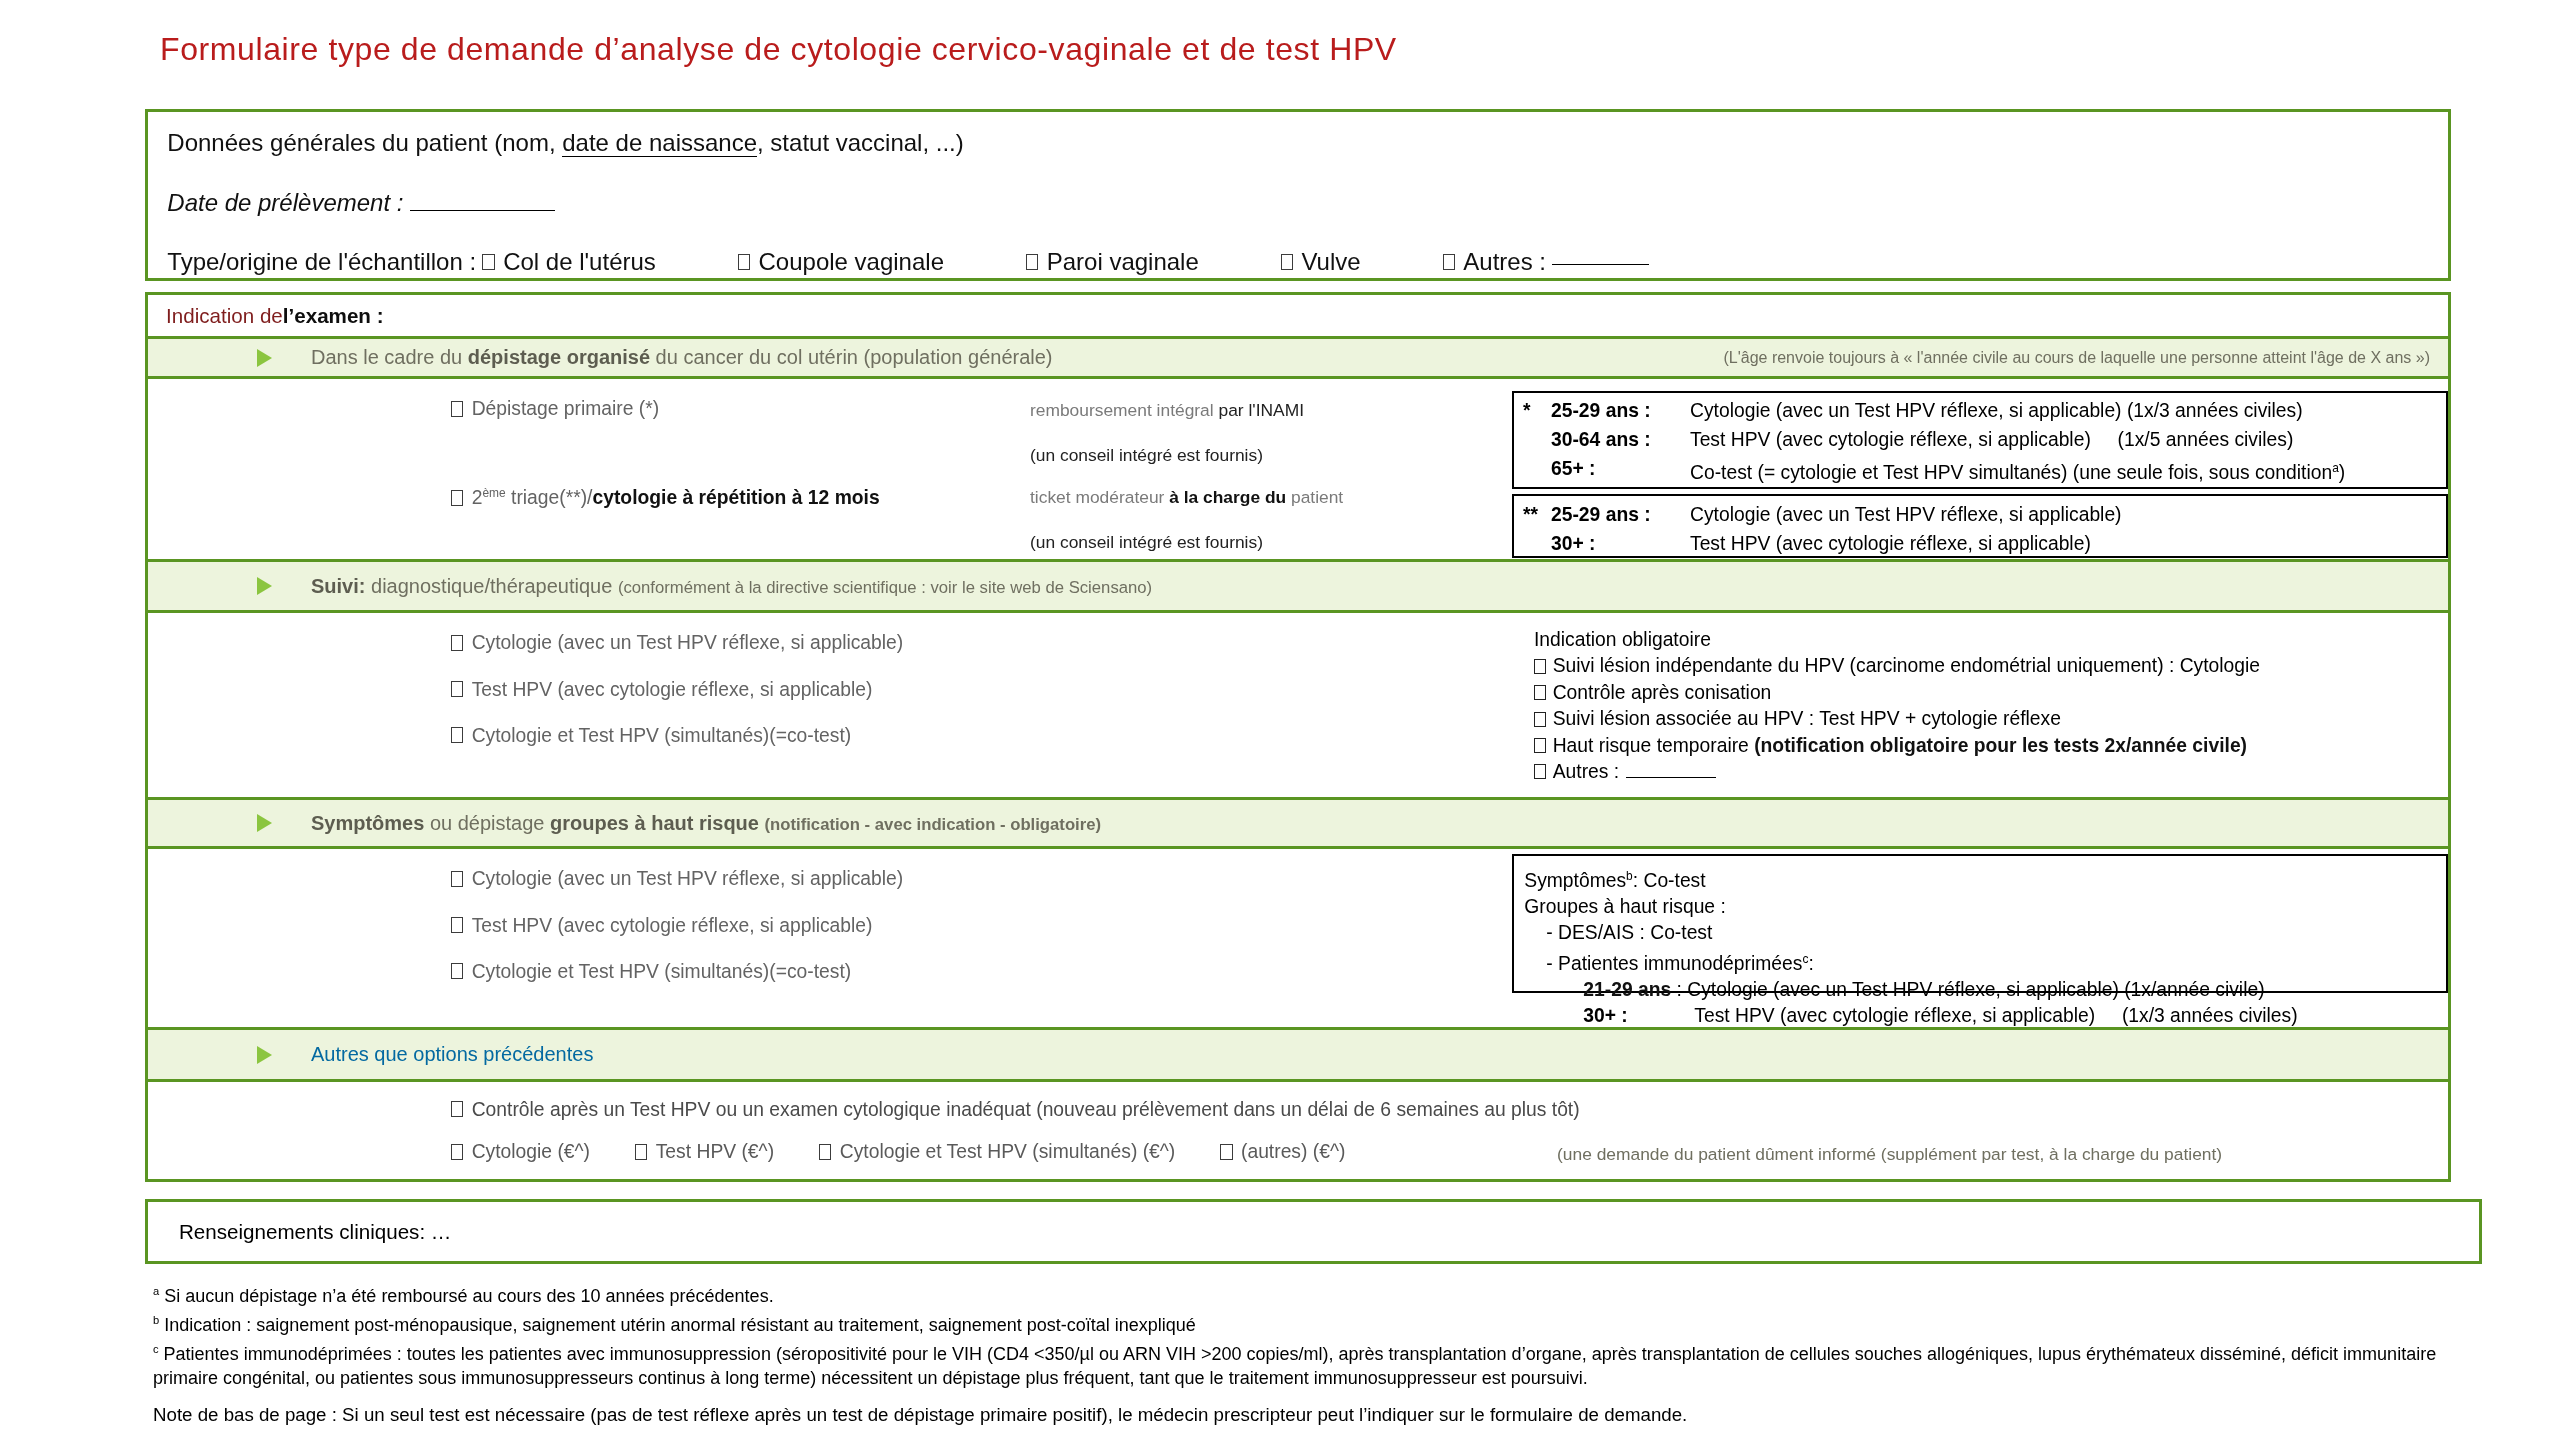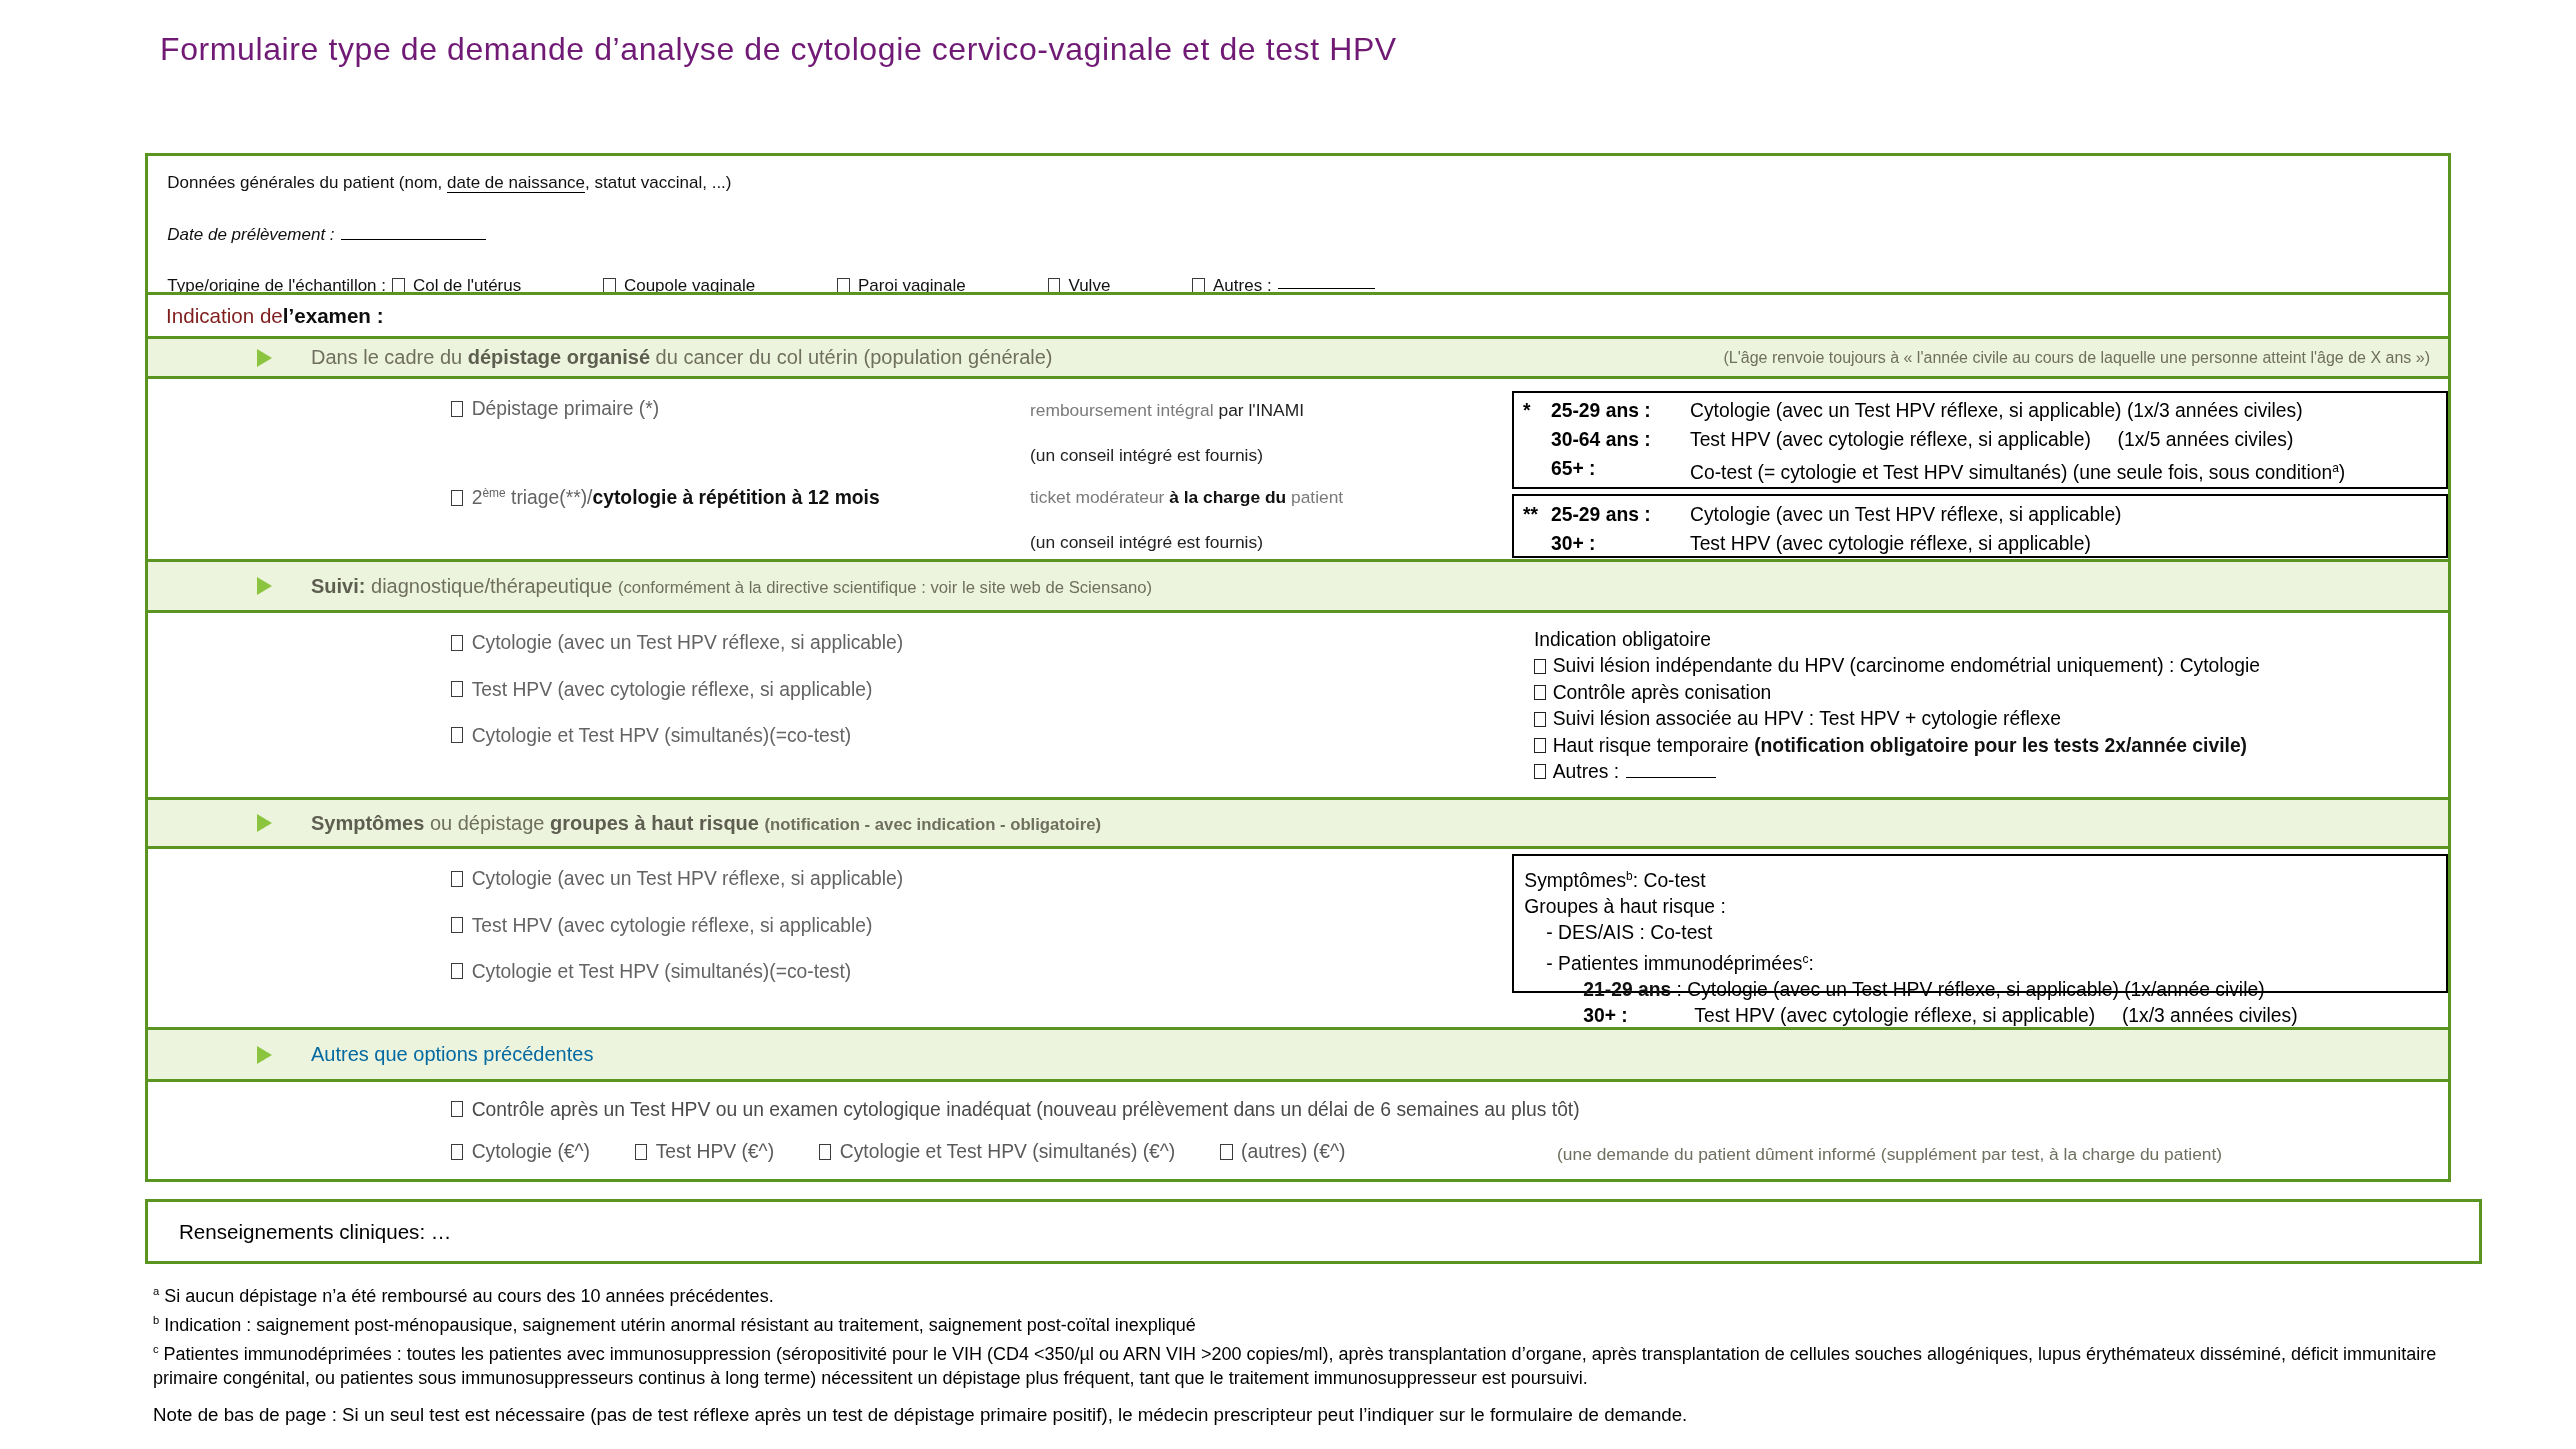--- a/index.html
+++ b/index.html
@@ -1,26 +1,26 @@
 <!DOCTYPE html>
 <html lang="fr" style="font-size:10.3px"><head>
 <meta charset="utf-8">
 <style>
   html,body{margin:0;padding:0;}
   body{
     width:2576px;height:1449px;position:relative;background:#ffffff;
     font-family:"Liberation Sans",sans-serif;color:#111;
   }
   .abs{position:absolute;}
-  #title{left:160px;top:31px;font-size:32px;letter-spacing:0.6px;color:#701a75;white-space:nowrap;}
+  #title{left:160px;top:31px;font-size:32px;letter-spacing:0.6px;color:#b91c1c;white-space:nowrap;}
 
   .gbox{border:3.9px solid #5a9522;background:#fff;box-sizing:content-box;}
 
   
-  #patient-box{left:145px;top:109px;width:2300px;height:166px;font-size:17px;margin-top:44px;}
+  #patient-box{left:145px;top:109px;width:2300px;height:166px;font-size:24px;}
   .p-row{margin-left:19.3px;white-space:nowrap;}
   .p-r1{padding-top:16.7px;}
   .p-r2{margin-top:32px;font-style:italic;}
   .p-r3{margin-top:31px;display:flex;align-items:center;}
   .ul{border-bottom:1.9px solid #000;padding-bottom:0.6px;}
   .blank{display:inline-block;border-bottom:1.9px solid #000;height:5.2px;vertical-align:baseline;}
   .cb{display:inline-block;width:10.3px;height:14px;border:1.3px solid #3c3c3c;margin-right:8.4px;vertical-align:-1.3px;flex:none;background:#fff;}
   .opt{margin-right:82px;white-space:nowrap;display:inline-flex;align-items:center;}
   .optlast{margin-right:0;}
   .tlabel{margin-right:6.4px;}

